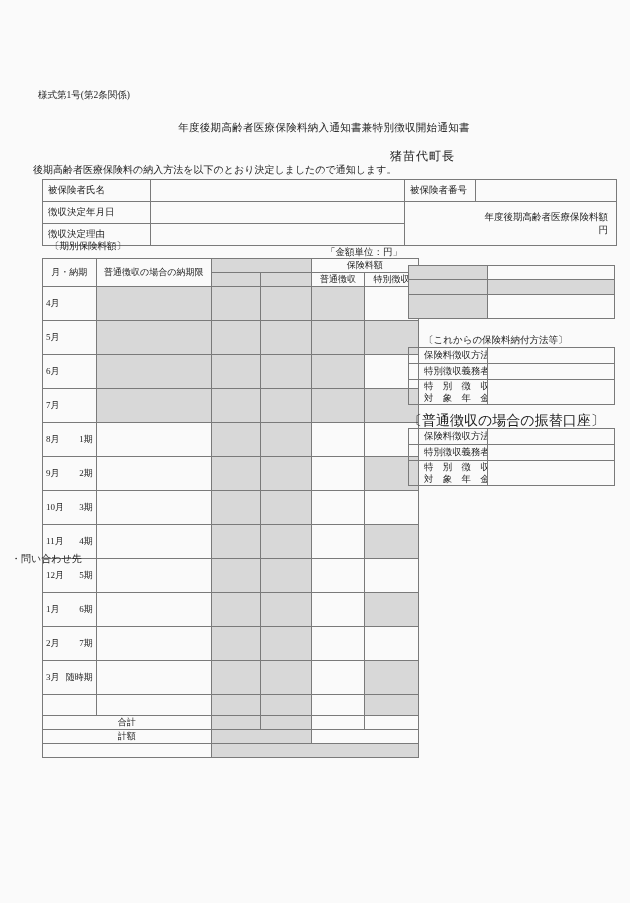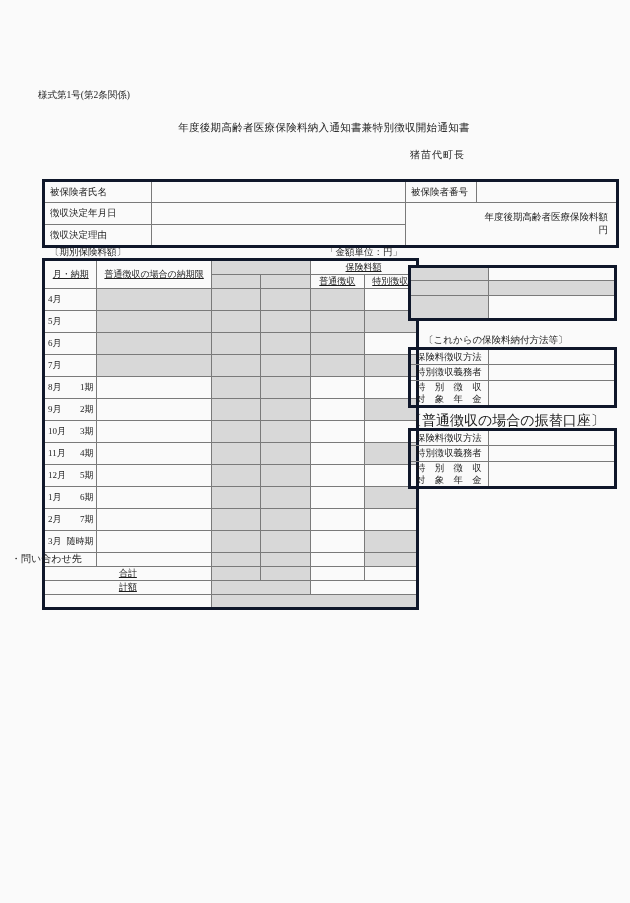--- a/index.html
+++ b/index.html
@@ -9,71 +9,72 @@
     background:#fafafa;
     font-family:"Liberation Serif","DejaVu Serif",serif;
     color:#1c1c1c;
   }
   .page{ position:relative; width:630px; height:903px; overflow:hidden; }
 
   .abs{ position:absolute; }
 
   #form-no{ left:38px; top:89px; font-size:9.5px; }
   #doc-title{ left:0; top:121px; width:630px; text-align:center; padding-left:18px; font-size:10.5px; letter-spacing:.3px; }
-  #addressee{ left:390px; top:148px; font-size:10px; letter-spacing:1px;margin-left:20px; }
+  #addressee{ left:390px; top:148px; font-size:12px; letter-spacing:1px; }
   #intro{ left:33px; top:163px; font-size:10px; }
 
   table{ border-collapse:collapse; table-layout:fixed; }
   td,th{ border:1px solid #7a7a7a; font-weight:normal; vertical-align:middle; overflow:hidden; white-space:nowrap; }
-  table{ border:3px solid #0f172a; }
+  table{ border:1px solid #0f172a; }
   .g{ background:#d8d8d8; }
 
   
   #info-table{ left:42px; top:179px; width:574px; font-size:9.5px; }
   #info-table td{ height:22px; padding:0 5px; }
   #info-table .amt{ text-align:right; line-height:13px; padding-right:8px; white-space:normal; }
 
   
-  #period-label{ left:50px; top:246px; font-size:9.5px; }
+  #period-label{ left:50px; top:240px; font-size:9.5px; }
   #unit-label{ left:306px; top:246px; font-size:9.5px;margin-left:20px; }
 
   
-  #main-table{ left:42px; top:258px; width:377px; font-size:9px;text-decoration:underline; }
+  #main-table{ left:42px; top:258px; width:377px; font-size:9px; }
   #main-table td,#main-table th{ height:14px; padding:0 2px; text-align:center; }
   #main-table thead th{ height:13px; }
-  #main-table .mcell{ padding:4px 3px; }
+  #main-table .mcell{ padding:10px 3px; }
   #main-table .mcell span:first-child{ float:left; }
   #main-table .mcell span:last-child{ float:right; }
   #main-table .lab{ text-align:center;margin-left:44px; }
   tr.short td{ height:9px; }
   tr.bot td{ height:12px; }
 
   
   #mini-table{ left:408px; top:265px; width:206px; font-size:9px; }
   #mini-table td{ padding:0 4px; }
   #heading-1{ left:408px; top:334px; font-size:9.5px;margin-left:16px; }
   #side-table-1{ left:408px; top:347px; width:206px; font-size:9.4px; }
   #heading-2{ left:408px; top:412px; font-size:14px; }
   #side-table-2{ left:408px; top:428px; width:206px; font-size:9.4px; }
-  .side td{ padding:0 5px; }
+  .side td{ padding:0 15px; }
   .side .r1 td{ height:16px; }
   .side .r3 td{ height:24px; }
   .side .two-line div{ line-height:12px; }
 
   #footer-note{ left:11px; top:505px; width:612px; font-size:10px; line-height:27px; white-space:pre-wrap; }
   #contact{ left:11px; top:552px; font-size:10px; }
 </style>
 </head>
 <body>
 
 <div class="page">
 
   <div id="form-no" class="abs">様式第1号(第2条関係)</div>
   <div id="doc-title" class="abs">年度後期高齢者医療保険料納入通知書兼特別徴収開始通知書</div>
   <div id="addressee" class="abs">猪苗代町長</div>
+  <div id="intro" class="abs">後期高齢者医療保険料の納入方法を以下のとおり決定しましたので通知します。</div>
 
   <table id="info-table" class="abs">
     <colgroup>
         <col style="width:108px">
         <col style="width:254px">
         <col style="width:71px">
         <col style="width:141px">
       </colgroup>
     <tbody>
         <tr>

